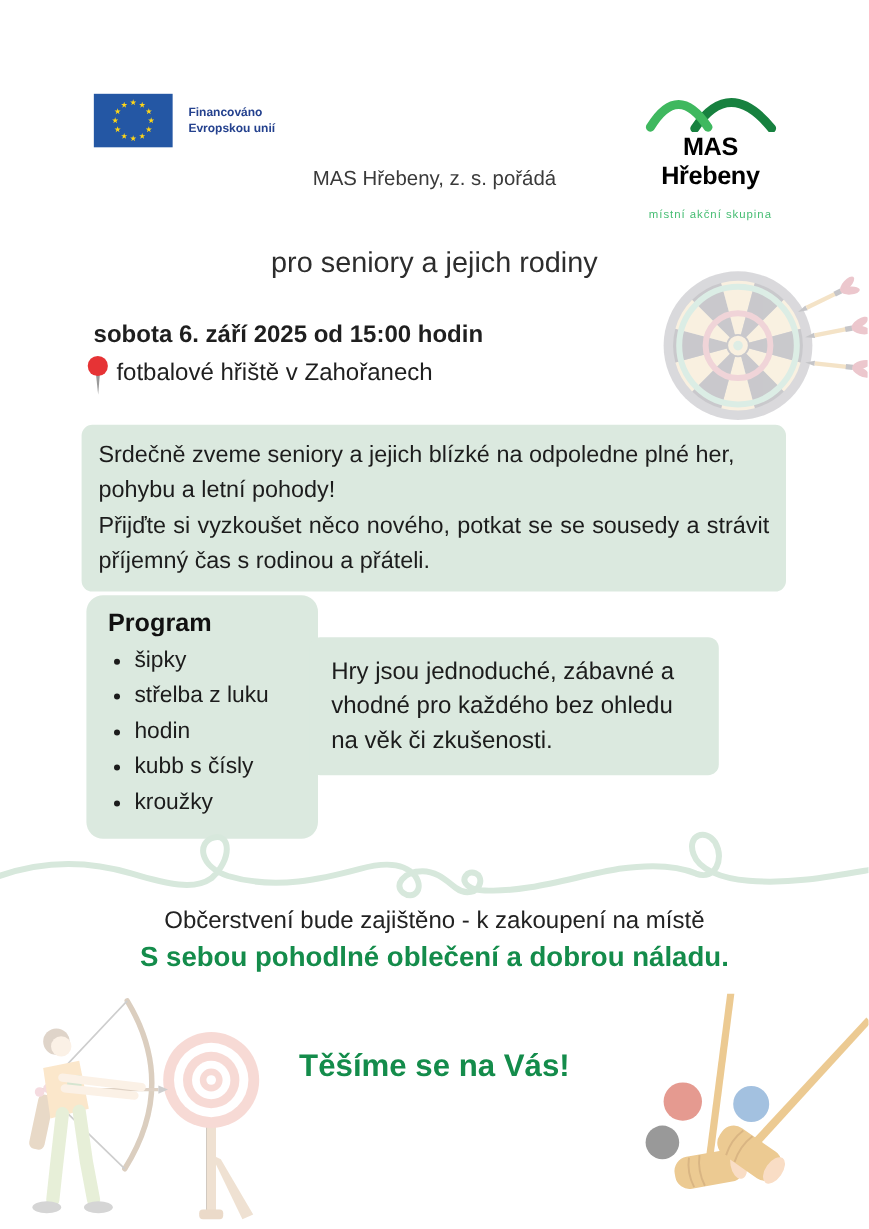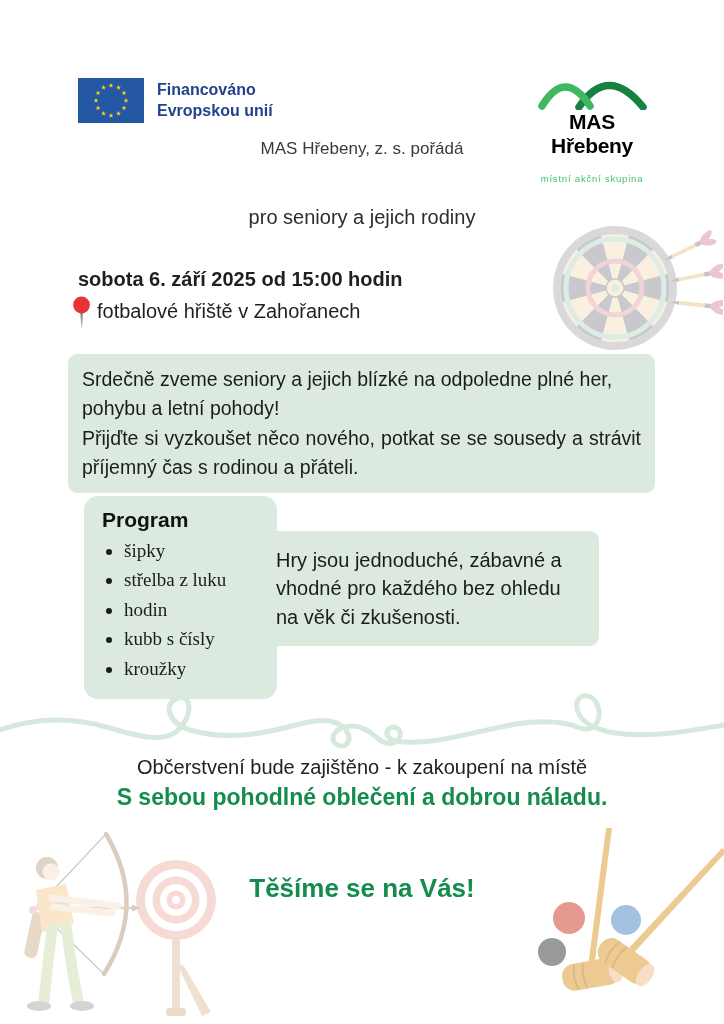--- a/index.html
+++ b/index.html
@@ -6,40 +6,40 @@
   html,body{margin:0;padding:0;background:#ffffff;}
   .page{
     position:relative;width:724px;height:1024px;margin:0 auto;
     background:#ffffff;overflow:hidden;
     font-family:"Liberation Sans","DejaVu Sans",sans-serif;
     color:#2a2a2a;
   }
   .abs{position:absolute;}
   
   .eu-logo{left:78px;top:78px;display:flex;align-items:center;gap:13px;}
-  .eu-text{font-size:16px;font-weight:bold;color:#24418e;line-height:1.3;}
+  .eu-text{font-size:10px;font-weight:bold;color:#24418e;line-height:1.3;}
   .mas-logo{left:528px;top:70px;width:128px;text-align:center;}
   .mas-name{font-size:21px;font-weight:800;color:#000000;letter-spacing:-0.3px;margin-top:-4px;}
   .mas-tagline{font-size:9.5px;color:#45bd72;letter-spacing:0.8px;margin-top:15px;}
   
   .organizer{left:0;top:139px;width:100%;text-align:center;font-size:17px;color:#3a3a3a;}
   .title{left:0;top:160px;width:100%;text-align:center;font-size:34px;font-weight:bold;color:#148c4b;letter-spacing:-0.5px;}
-  .subtitle{left:0;top:206px;width:100%;text-align:center;font-size:20px;color:#2d2d2d;}
+  .subtitle{left:0;top:206px;width:100%;text-align:center;font-size:24px;color:#2d2d2d;}
   
   .datetime{left:78px;top:268px;font-size:20px;color:#1f1f1f;font-weight:bold;}
   .location{left:72px;top:296px;display:flex;align-items:flex-start;gap:6px;font-size:20px;color:#1f1f1f;}
   .location .txt{margin-top:4px;}
   
   .mint{background:#dbe9df;border-radius:9px;box-sizing:border-box;}
   .invite-box{left:68px;top:354px;width:587px;padding:11px 14px;font-size:19.5px;line-height:1.5;color:#1c1c1c;}
   .invite-box p{margin:0;}
   .invite-box p.justify{text-align:justify;}
-  .program-box{left:84px;top:496px;width:193px;padding:12px 14px 16px 16px;border-radius:14px;}
+  .program-box{left:72px;top:496px;width:193px;padding:12px 14px 16px 16px;border-radius:14px;}
   .program-heading{font-size:21px;font-weight:bold;color:#111;margin:0 0 4px 2px;}
-  .program-box ul{margin:0;padding-left:24px;font-size:19px;line-height:1.55;color:#1c1c1c;font-family:Liberation Serif, serif;}
+  .program-box ul{margin:0;padding-left:24px;font-size:19px;line-height:1.55;color:#1c1c1c;}
   .games-box{left:258px;top:531px;width:341px;padding:15px 18px;font-size:20px;line-height:1.42;color:#1c1c1c;}
   
   .refreshments{left:0;top:756px;width:100%;text-align:center;font-size:20px;color:#222;}
   .bring{left:0;top:784px;width:100%;text-align:center;font-size:23px;font-weight:bold;color:#148c4b;}
   .closing{left:0;top:873px;width:100%;text-align:center;font-size:26px;font-weight:bold;color:#148c4b;}
   
   .dartboard{left:533px;top:208px;}
   .wavy{left:0;top:688px;}
   .archer{left:6px;top:820px;}
   .croquet{left:502px;top:828px;}

